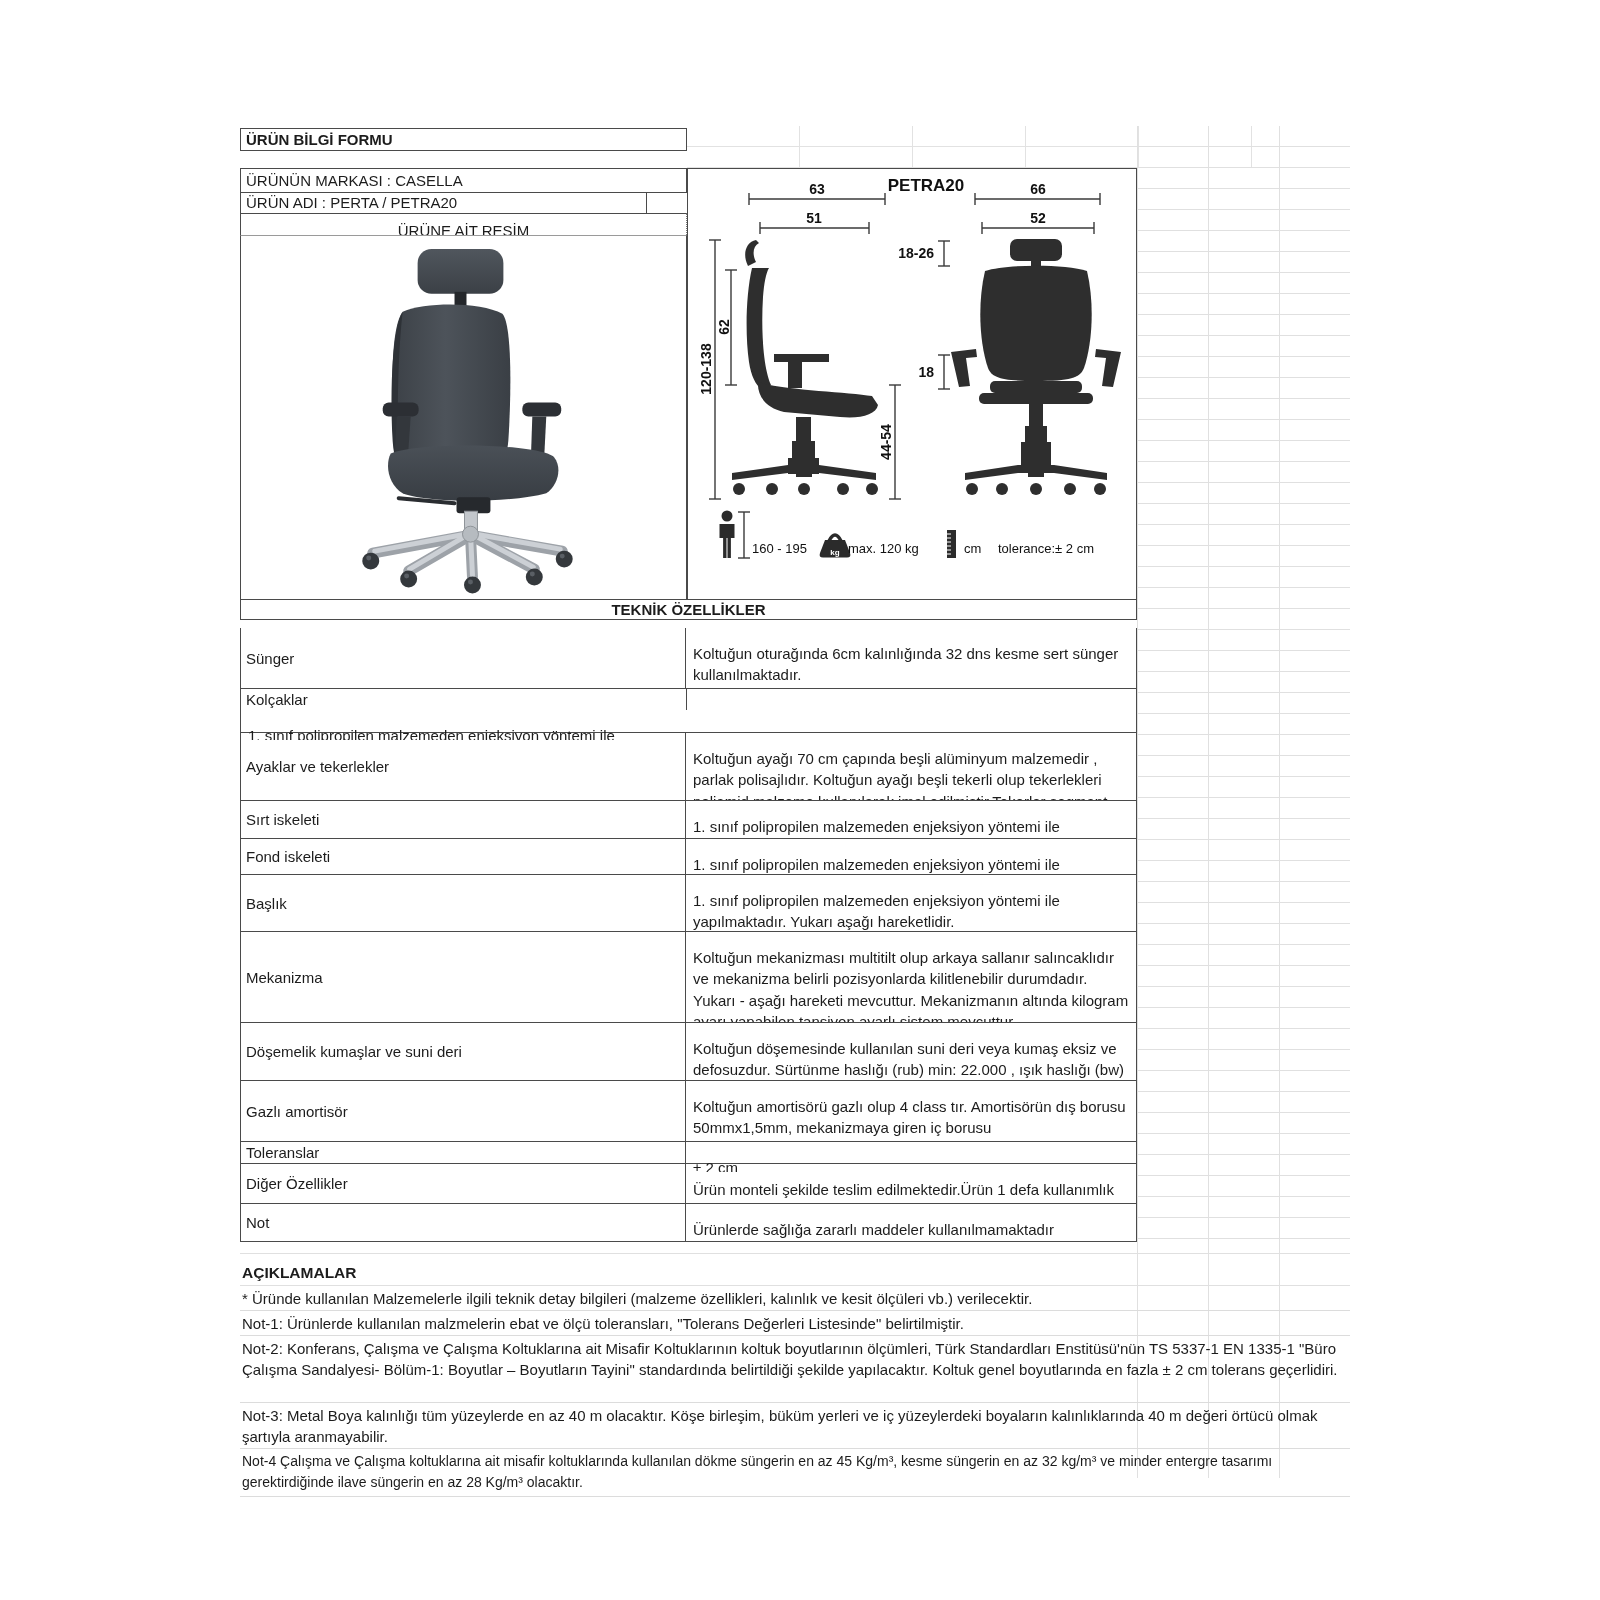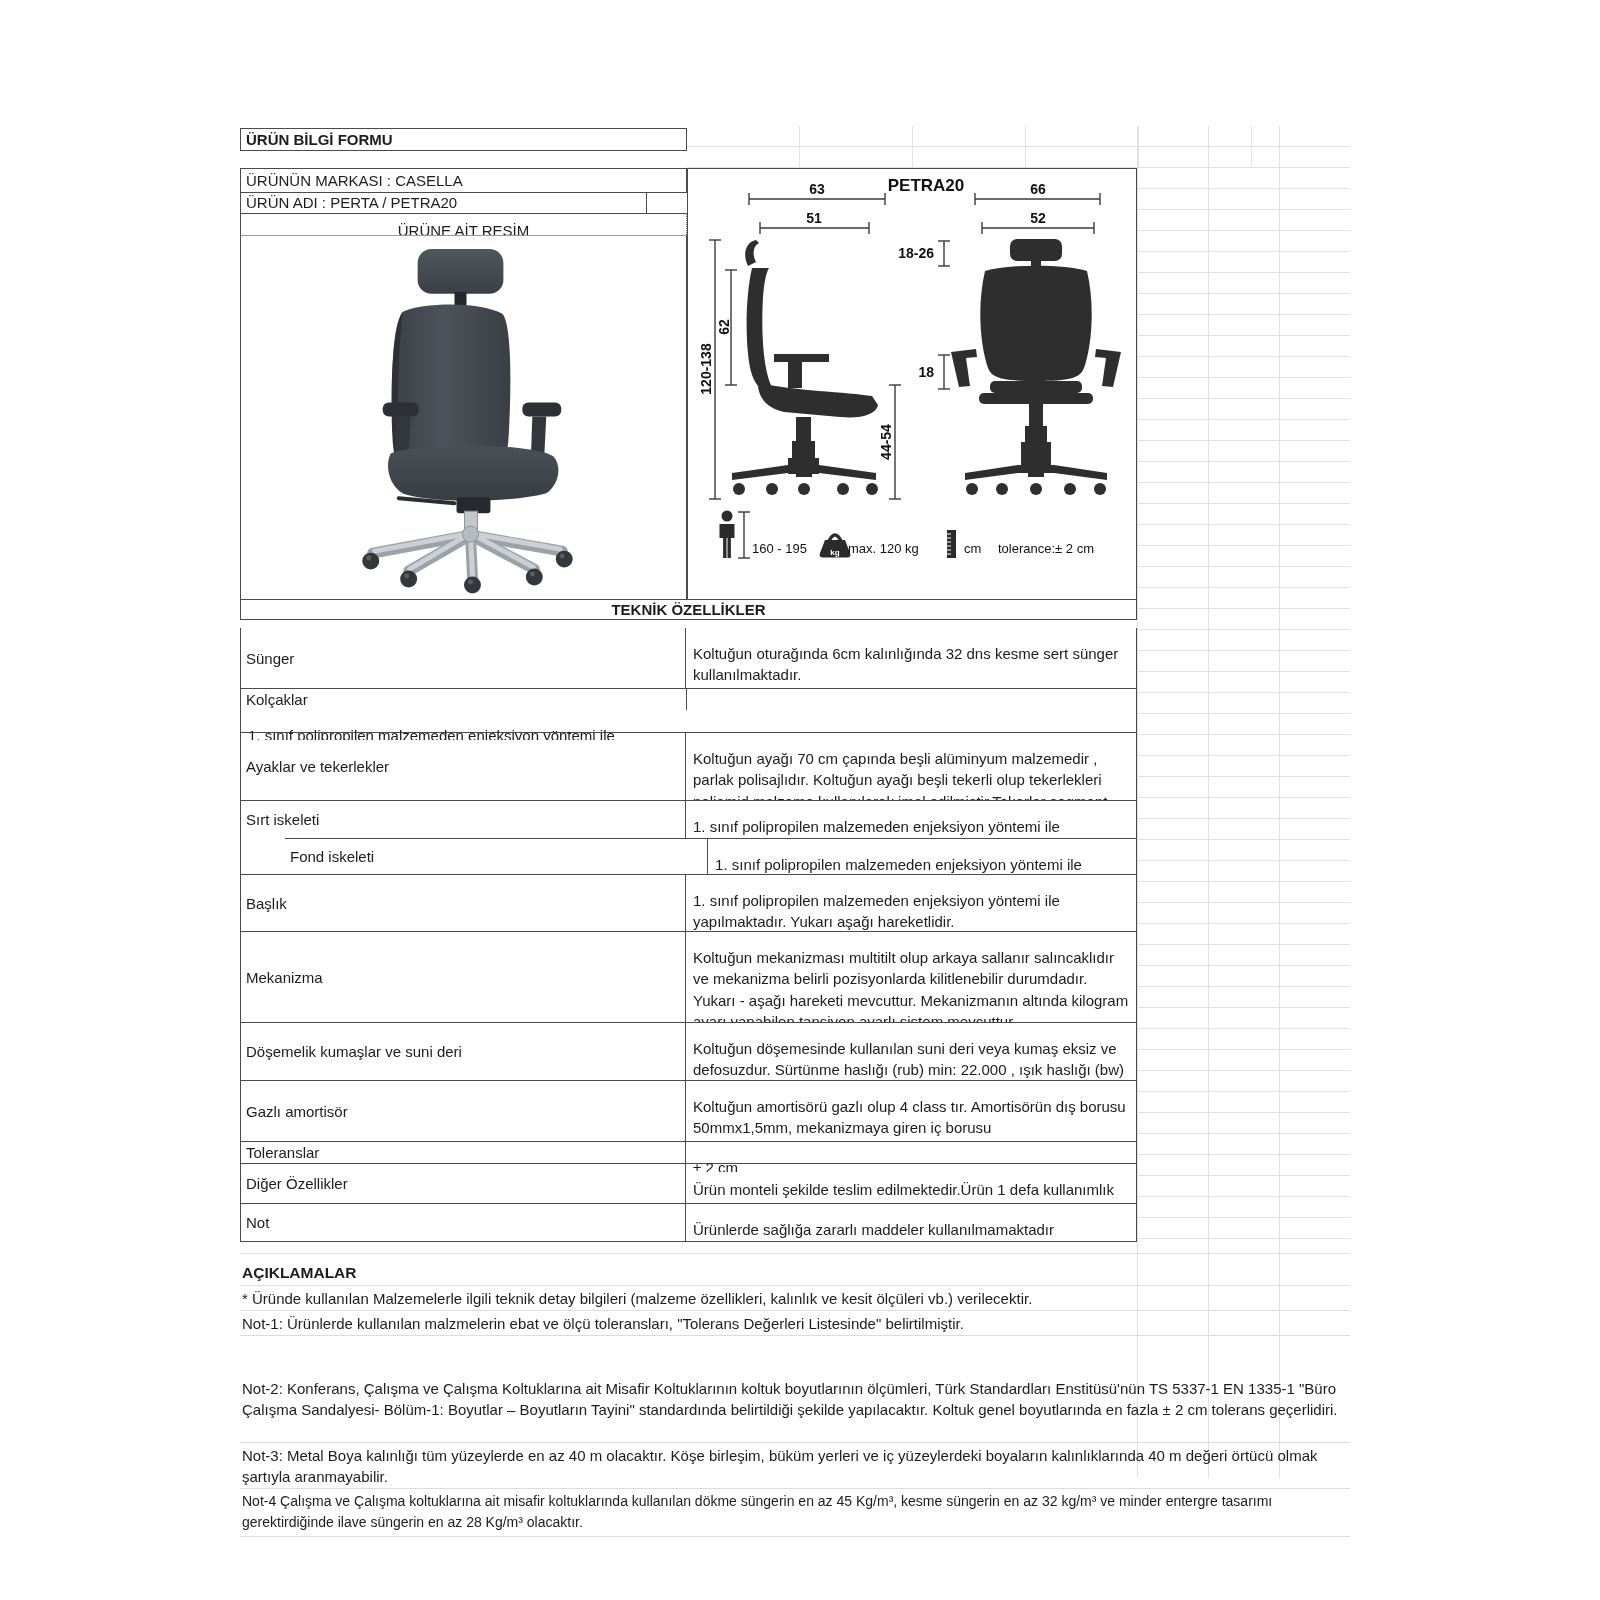--- a/index.html
+++ b/index.html
@@ -270,21 +270,21 @@
       <div class="val"> 1. sınıf polipropilen malzemeden enjeksiyon yöntemi ile yapılmaktadır. Koltuğun kolları sabit olup , fonda montelidir.</div>
     </div>
     <div class="spec-row" style="height:68px;">
       <div class="lbl">Ayaklar ve tekerlekler</div>
       <div class="val">Koltuğun ayağı  70 cm çapında beşli alüminyum malzemedir , parlak polisajlıdır. Koltuğun ayağı beşli tekerli olup tekerlekleri poliamid malzeme kullanılarak imal edilmiştir.Tekerler  segmant geçmelidir.</div>
     </div>
     <div class="spec-row" style="height:38px;">
       <div class="lbl">Sırt iskeleti</div>
       <div class="val"> 1. sınıf polipropilen malzemeden enjeksiyon yöntemi ile yapılmaktadır.</div>
     </div>
-    <div class="spec-row" style="height:36px;margin-left:44px;">
+    <div class="spec-row" style="height:36px;">
       <div class="lbl">Fond iskeleti</div>
       <div class="val"> 1. sınıf polipropilen malzemeden enjeksiyon yöntemi ile yapılmaktadır.</div>
     </div>
     <div class="spec-row" style="height:57px;">
       <div class="lbl">Başlık</div>
       <div class="val"> 1. sınıf polipropilen malzemeden enjeksiyon yöntemi ile yapılmaktadır. Yukarı aşağı hareketlidir.</div>
     </div>
     <div class="spec-row" style="height:91px;">
       <div class="lbl">Mekanizma</div>
       <div class="val">Koltuğun mekanizması multitilt olup arkaya sallanır salıncaklıdır ve mekanizma belirli pozisyonlarda kilitlenebilir durumdadır. Yukarı - aşağı hareketi mevcuttur. Mekanizmanın altında kilogram ayarı yapabilen tansiyon ayarlı sistem mevcuttur.</div>
@@ -310,18 +310,18 @@
       <div class="val">Ürünlerde sağlığa zararlı maddeler kullanılmamaktadır</div>
     </div>
   </div>
 
   <div class="abs notes" style="left:240px;top:1253px;width:1110px;">
     <div class="note-hd">
       <span>AÇIKLAMALAR</span>
     </div>
     <div class="note-row" style="height:25px;">* Üründe kullanılan Malzemelerle ilgili teknik detay bilgileri (malzeme özellikleri, kalınlık ve kesit ölçüleri vb.)  verilecektir.</div>
     <div class="note-row" style="height:25px;">Not-1: Ürünlerde kullanılan malzmelerin ebat ve ölçü toleransları, "Tolerans Değerleri Listesinde" belirtilmiştir.</div>
-    <div class="note-row" style="height:67px;margin-top:40px;">Not-2: Konferans, Çalışma ve Çalışma Koltuklarına ait  Misafir Koltuklarının koltuk boyutlarının ölçümleri, Türk Standardları Enstitüsü'nün TS 5337-1 EN 1335-1 "Büro Çalışma Sandalyesi- Bölüm-1: Boyutlar – Boyutların Tayini" standardında belirtildiği şekilde yapılacaktır. Koltuk genel boyutlarında en fazla ± 2 cm tolerans geçerlidiri.</div>
+    <div class="note-row" style="height:67px;">Not-2: Konferans, Çalışma ve Çalışma Koltuklarına ait  Misafir Koltuklarının koltuk boyutlarının ölçümleri, Türk Standardları Enstitüsü'nün TS 5337-1 EN 1335-1 "Büro Çalışma Sandalyesi- Bölüm-1: Boyutlar – Boyutların Tayini" standardında belirtildiği şekilde yapılacaktır. Koltuk genel boyutlarında en fazla ± 2 cm tolerans geçerlidiri.</div>
     <div class="note-row" style="height:46px;">Not-3: Metal Boya kalınlığı tüm yüzeylerde en az 40 m  olacaktır. Köşe birleşim, büküm yerleri ve iç yüzeylerdeki boyaların kalınlıklarında 40 m değeri örtücü olmak şartıyla aranmayabilir.</div>
     <div class="note-row small" style="height:48px;">Not-4 Çalışma ve Çalışma koltuklarına ait misafir koltuklarında kullanılan dökme süngerin en az 45 Kg/m³, kesme süngerin en az 32 kg/m³ ve minder entergre tasarımı gerektirdiğinde ilave süngerin en az 28 Kg/m³ olacaktır.</div>
   </div>
 
 </div>
 
 </body></html>

